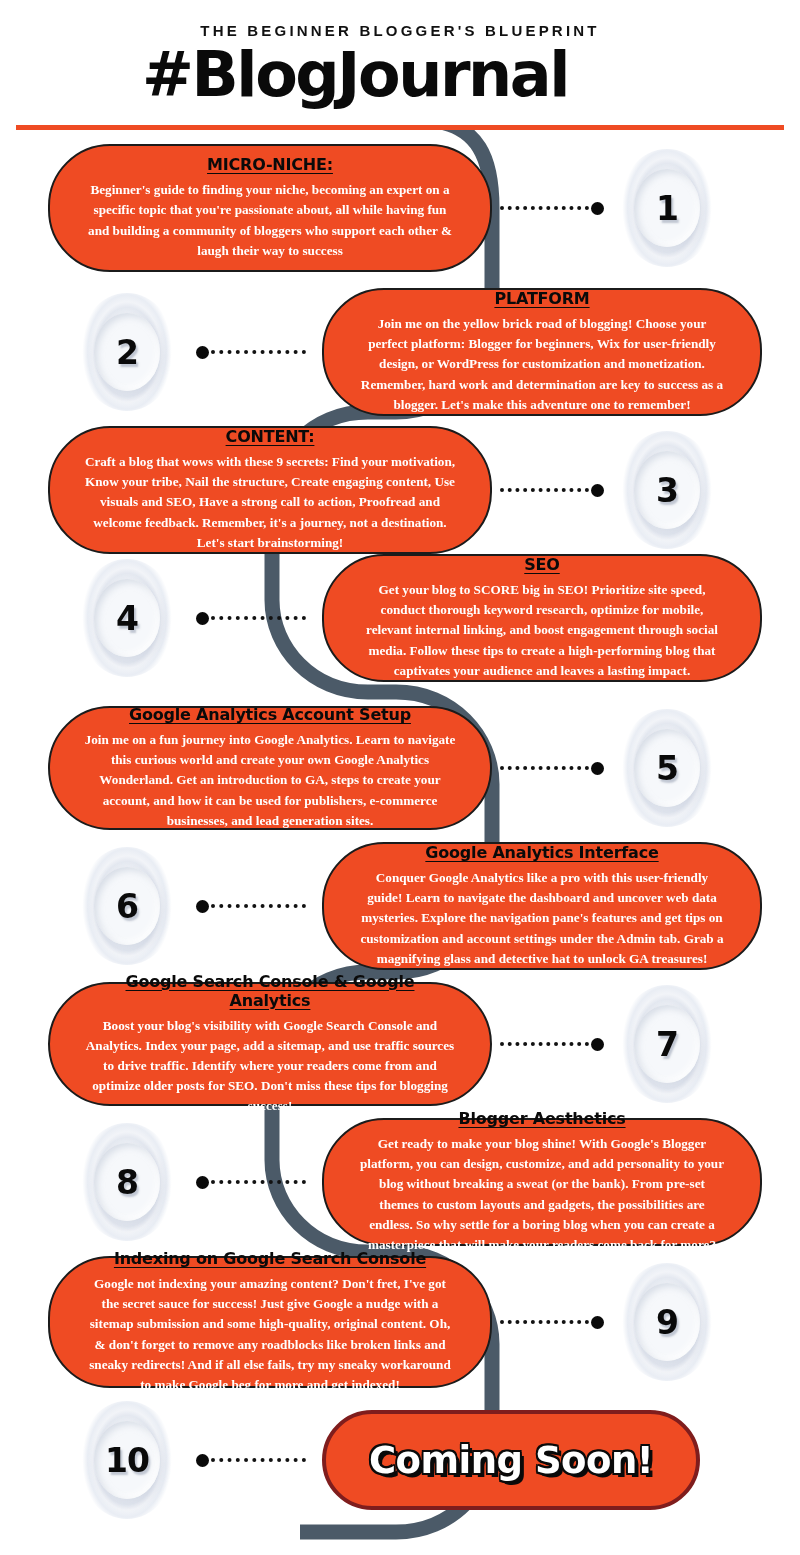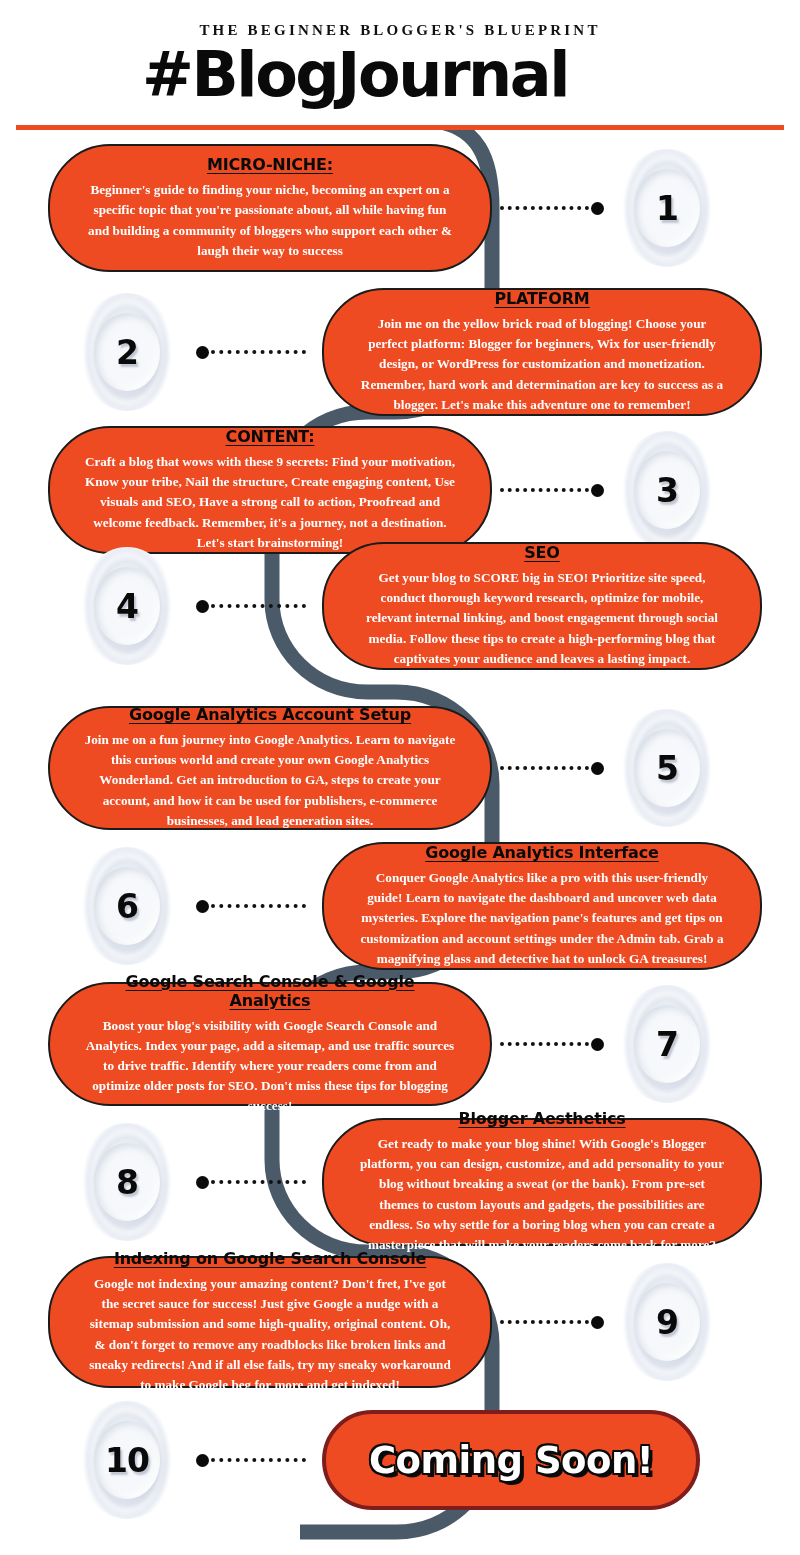--- a/index.html
+++ b/index.html
@@ -21,21 +21,21 @@
     position: absolute;
     top: 0; left: 0;
     width: 800px;
     height: 130px;
     text-align: center;
   }
 
   #kicker {
     position: absolute;
     top: 22px; left: 0; width: 800px;
-    font-family: Liberation Serif, serif;
+    font-family: Liberation Sans, sans-serif;
     font-weight: 700;
     font-size: 15px;
     letter-spacing: 3.2px;
     color: #111111;
     text-transform: uppercase;
   }
 
   #wordmark {
     position: absolute;
     top: 44px; left: 0; width: 710px;
@@ -263,21 +263,21 @@
         <div class="card-body">Craft a blog that wows with these 9 secrets: Find your motivation, Know your tribe, Nail the structure, Create engaging content, Use visuals and SEO, Have a strong call to action, Proofread and welcome feedback. Remember, it's a journey, not a destination. Let's start brainstorming!</div>
       </div>
       <div class="badge right-side" style="top: 5px;">
         <span class="badge-num">3</span>
       </div>
       <div class="connector to-right" style="top: 56px; left: 500px; width: 104px;">
         <div class="conn-line"></div>
         <div class="conn-dot"></div>
       </div>
     </div>
-    <div class="row" style="top: 412px; height: 128px; padding-left: 32px;">
+    <div class="row" style="top: 424px; height: 128px; padding-left: 32px;">
       <div class="card right" style="top: 0px; height: 128px;">
         <div class="card-title">SEO</div>
         <div class="card-body">Get your blog to SCORE big in SEO! Prioritize site speed, conduct thorough keyword research, optimize for mobile, relevant internal linking, and boost engagement through social media. Follow these tips to create a high-performing blog that captivates your audience and leaves a lasting impact.</div>
       </div>
       <div class="badge left-side" style="top: 5px;">
         <span class="badge-num">4</span>
       </div>
       <div class="connector to-left" style="top: 56px; left: 196px; width: 110px;">
         <div class="conn-line"></div>
         <div class="conn-dot"></div>

